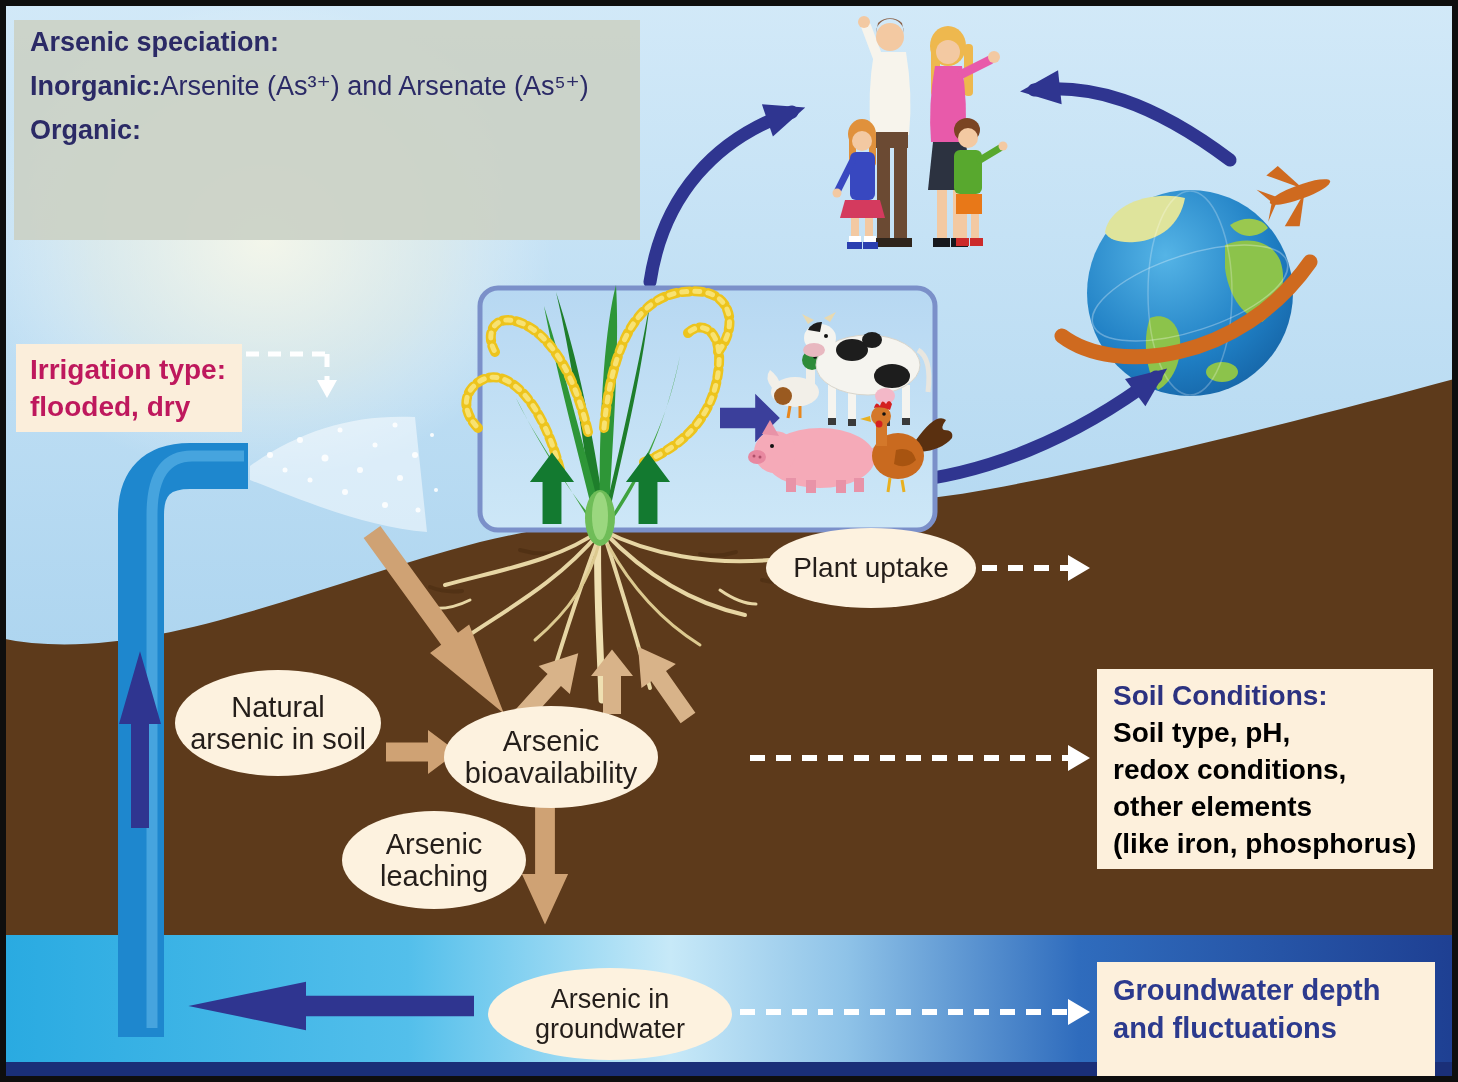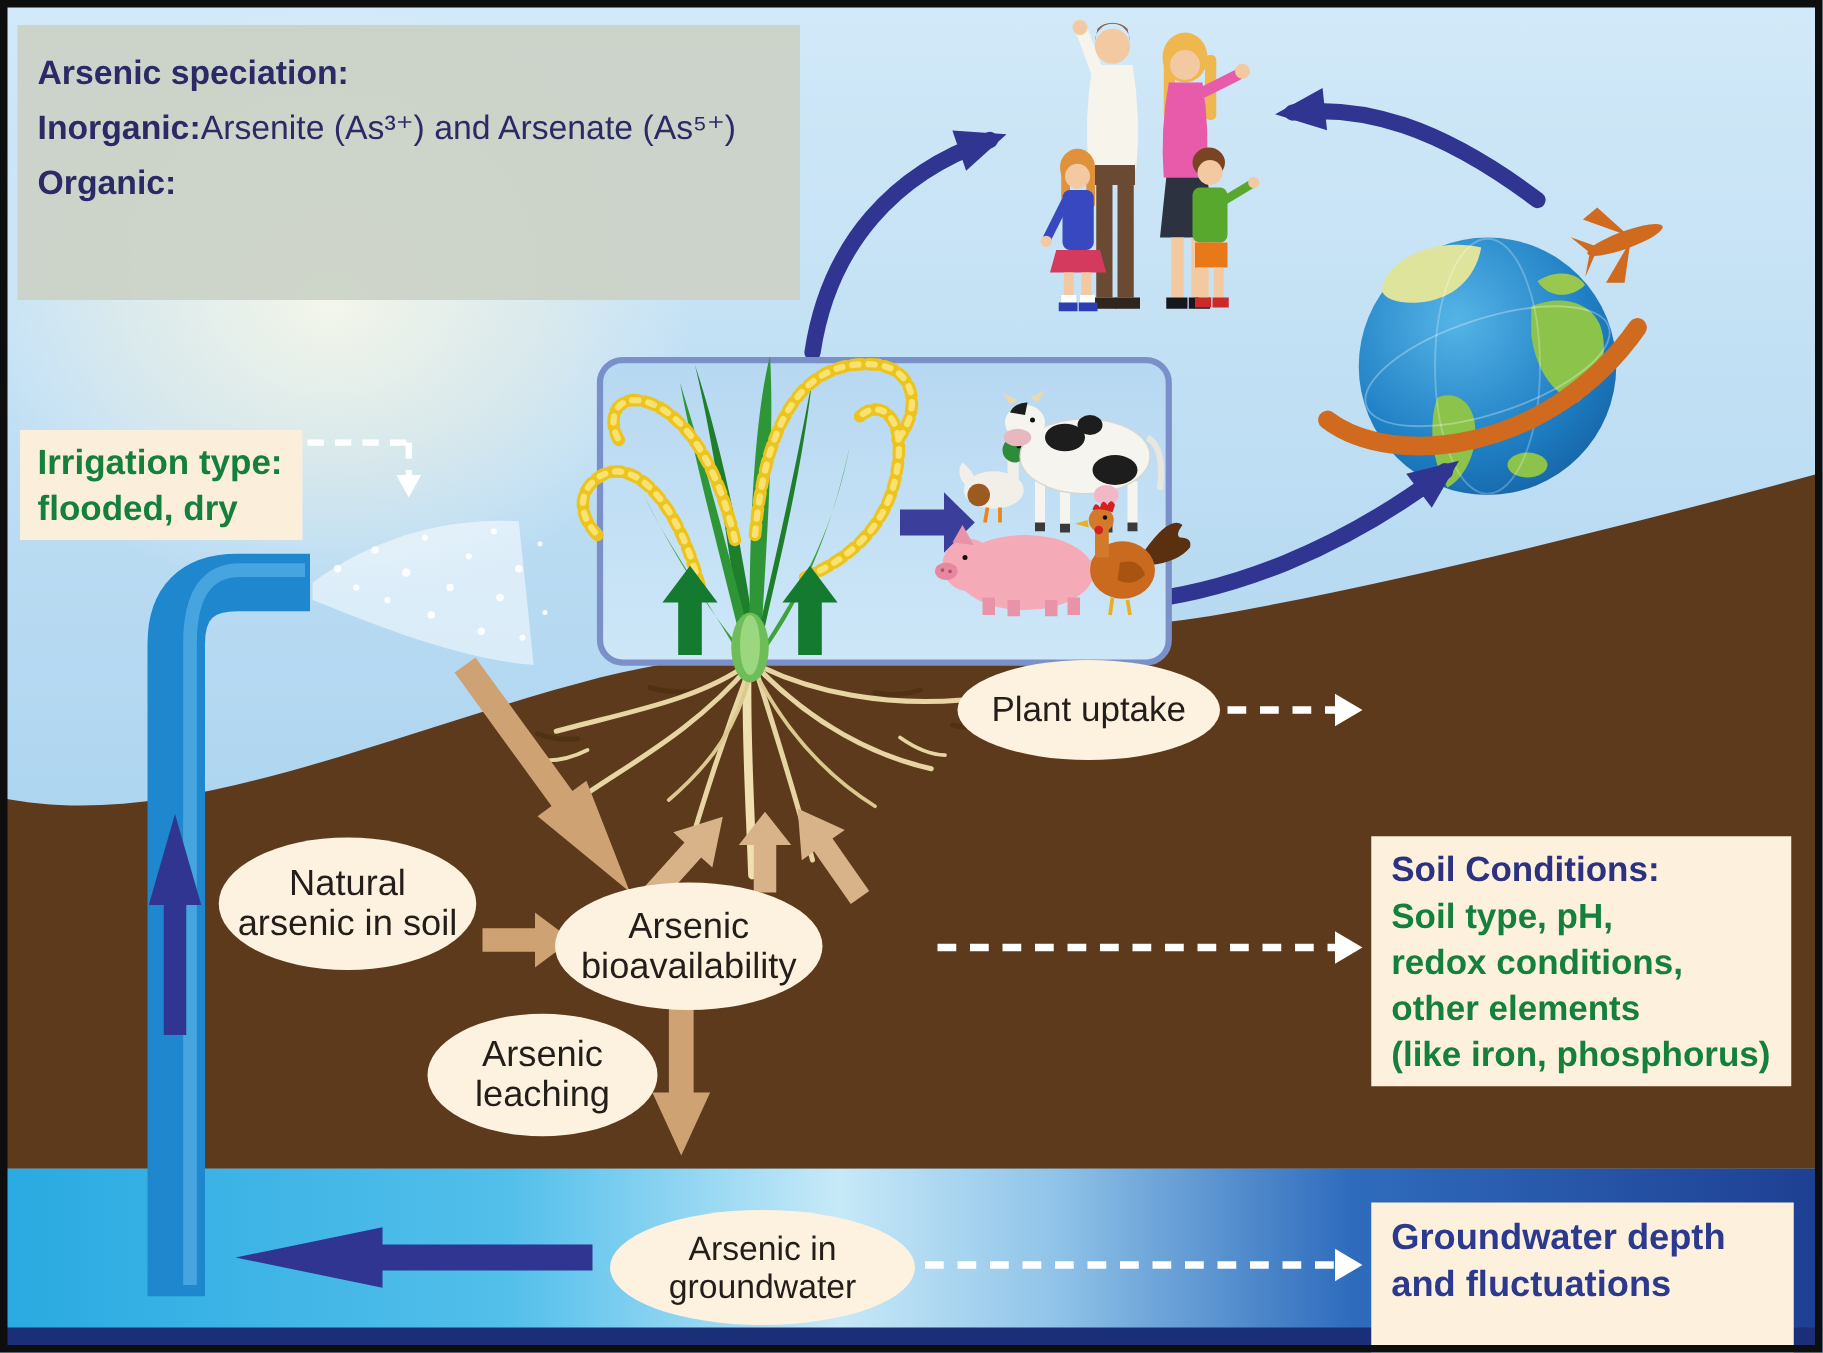--- a/index.html
+++ b/index.html
@@ -5,49 +5,49 @@
   html,body{margin:0;padding:0;background:#222;}
   .canvas{position:relative;width:1458px;height:1082px;overflow:hidden;
           font-family:"Liberation Sans","DejaVu Sans",sans-serif;background:#bfe0f4;}
   .canvas svg.scene{position:absolute;left:0;top:0;z-index:0;}
   .overlay{position:absolute;inset:0;z-index:10;}
   .frame{position:absolute;inset:0;border:6px solid #0e0e0e;z-index:50;pointer-events:none;}
 
   
   .spec-box{position:absolute;left:14px;top:20px;width:626px;height:220px;
             background:rgba(203,209,198,0.92);color:#2b2a66;font-size:27px;
-            padding:16px 16px;box-sizing:border-box;line-height:44px;}
+            padding:0 16px;box-sizing:border-box;line-height:44px;}
   .spec-box .b{font-weight:bold;}
   .spec-row{display:flex;align-items:center;}
   .spec-lbl{font-weight:bold;min-width:118px;flex:none;}
   .spec-val{flex:1;}
 
   
   .irrigation{position:absolute;left:16px;top:344px;width:226px;box-sizing:border-box;
-              background:#fbeedb;color:#15803d;font-weight:bold;font-size:28px;
+              background:#fbeedb;color:#be185d;font-weight:bold;font-size:28px;
               line-height:37px;padding:7px 14px;}
 
   
   .oval{position:absolute;background:#fdf2df;border-radius:50%;display:flex;
         flex-direction:column;justify-content:center;align-items:center;
         color:#241e1a;text-align:left;line-height:1.12;}
   .oval-plant{left:766px;top:528px;width:210px;height:80px;font-size:28px;}
   .oval-natural{left:175px;top:670px;width:206px;height:106px;font-size:29px;}
   .oval-bio{left:444px;top:706px;width:214px;height:102px;font-size:29px;}
   .oval-leach{left:342px;top:811px;width:184px;height:98px;font-size:29px;}
   .oval-gw{left:488px;top:968px;width:244px;height:92px;font-size:27px;}
 
   
   .fbox{position:absolute;background:#fdf0dc;box-sizing:border-box;font-weight:bold;}
   .fbox-crop{left:1097px;top:524px;width:332px;height:85px;color:#2c3a8e;font-size:29px;
              line-height:36px;padding:7px 0 0 18px;}
   .fbox-soil{left:1097px;top:655px;width:336px;height:200px;font-size:28px;
              line-height:37px;padding:8px 0 0 16px;margin-top:14px;}
   .fbox-soil .soil-title{color:#2c3280;}
-  .fbox-soil .soil-line{color:#15803d;}
+  .fbox-soil .soil-line{color:#000000;}
   .fbox-gw{left:1097px;top:962px;width:338px;height:124px;color:#2c3a8e;font-size:29px;
            line-height:38px;padding:9px 0 0 16px;}
 </style>
 </head>
 <body>
 
 <div class="canvas">
 
 <svg class="scene" width="1458" height="1082" viewBox="0 0 1458 1082">
   <defs>

